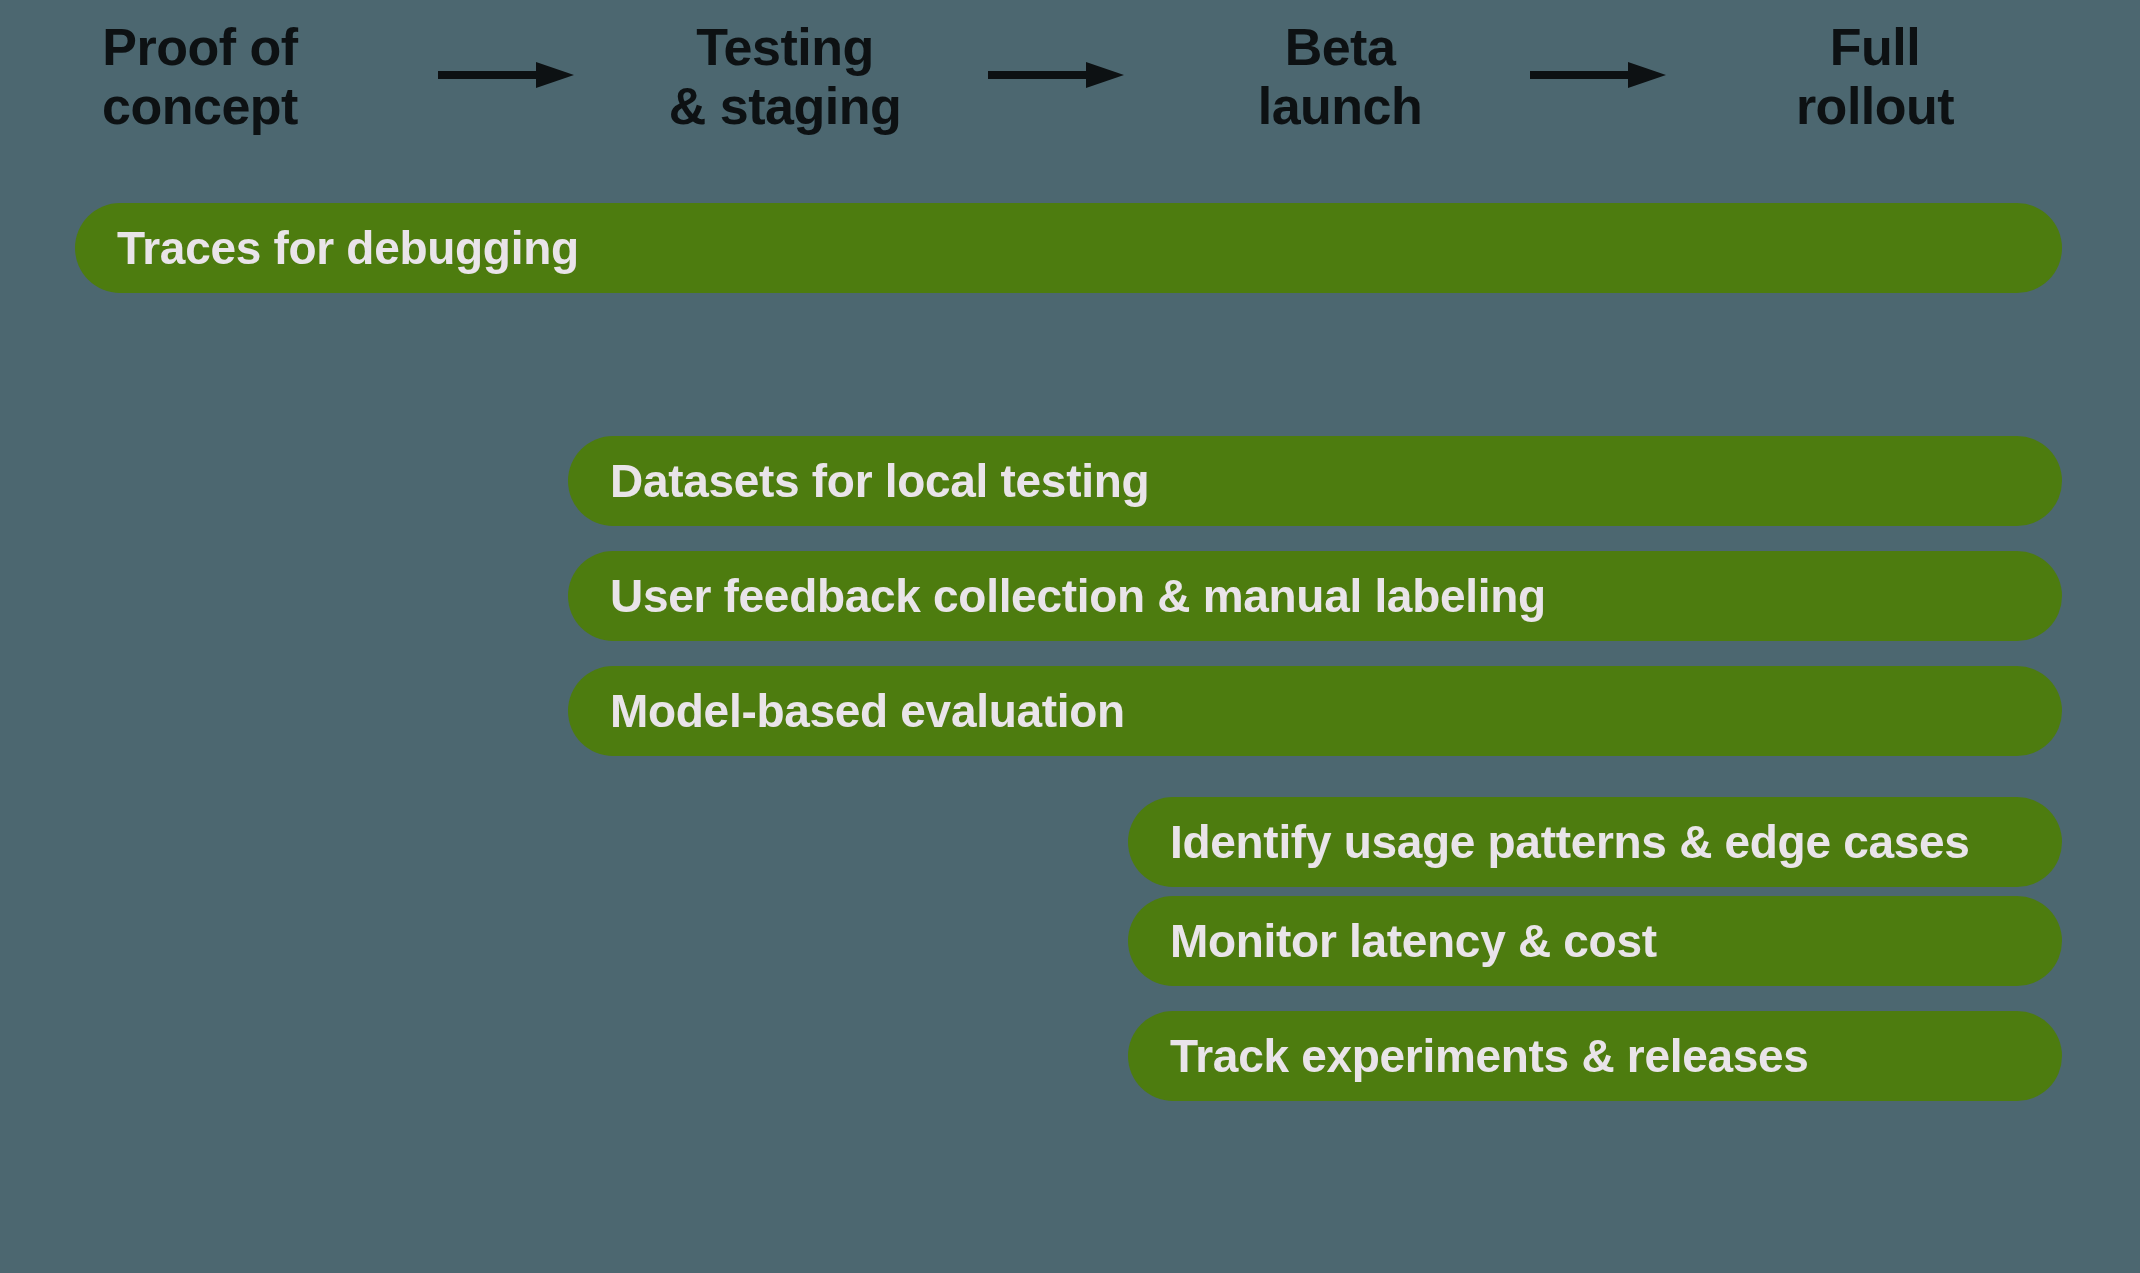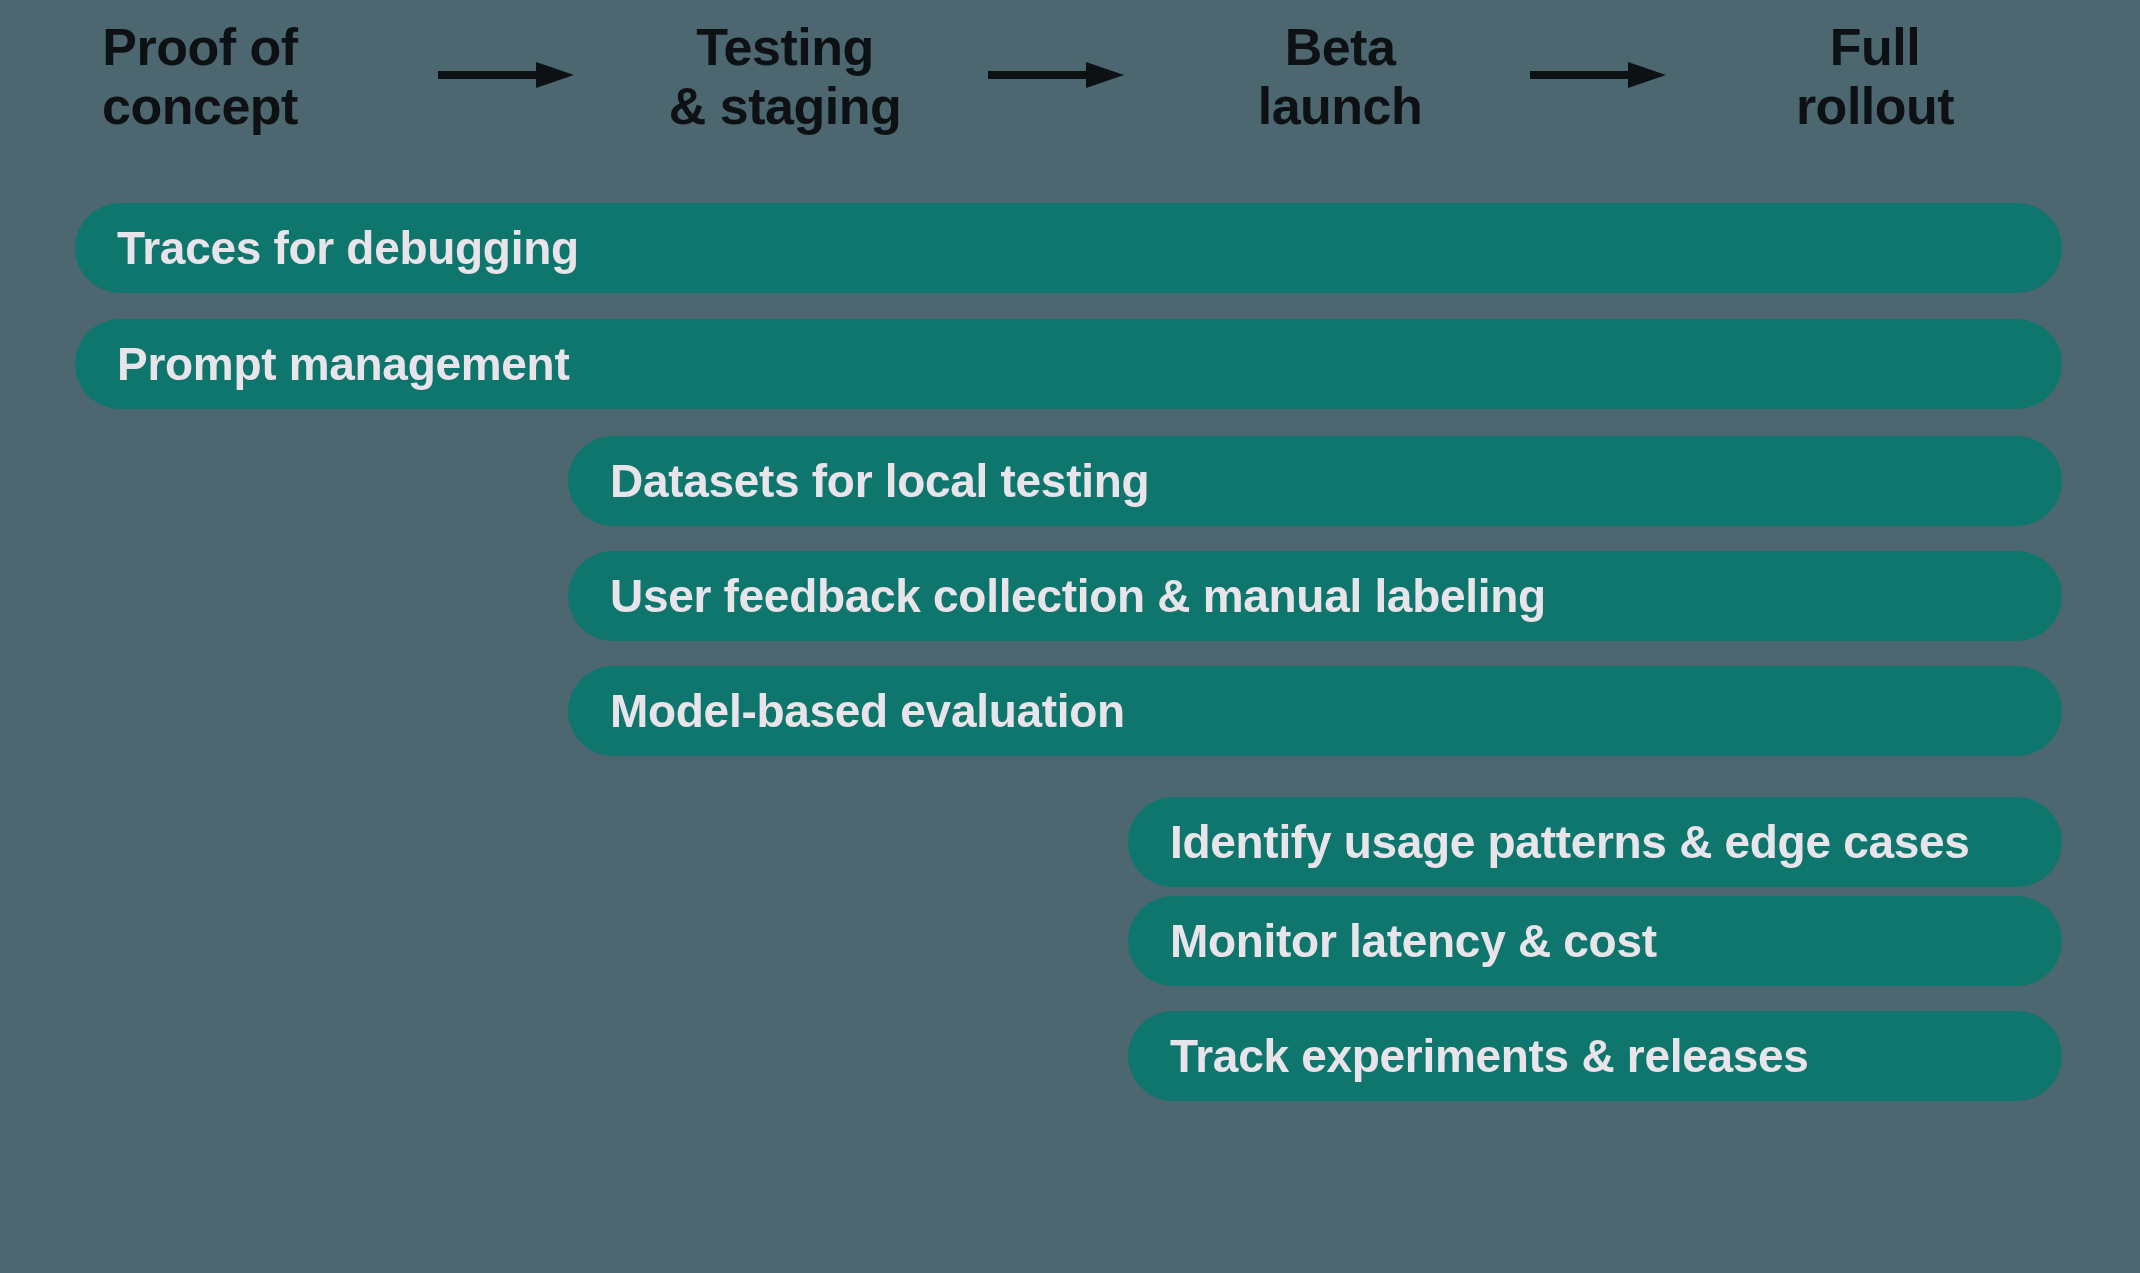--- a/index.html
+++ b/index.html
@@ -64,21 +64,21 @@
     position: absolute;
     left: 0;
     top: 0;
     width: 2140px;
     height: 1273px;
   }
 
   .bar {
     position: absolute;
     height: 90px;
-    background: #0f766e;
+    background: #4d7c0f;
     border-radius: 45px;
     display: flex;
     align-items: center;
     box-sizing: border-box;
   }
 
   .bar-label {
     color: #e9e4e9;
     font-size: 46px;
     font-weight: bold;
@@ -136,23 +136,20 @@
 
     <div class="phase phase-3">Full
 rollout</div>
 
   </div>
 
   <div id="bars">
       <div class="bar align-left" style="left: 75px; width: 1987px; top: 203px;">
         <span class="bar-label">Traces for debugging</span>
       </div>
-      <div class="bar align-left" style="left: 75px; width: 1987px; top: 319px;">
-        <span class="bar-label">Prompt management</span>
-      </div>
       <div class="bar align-left" style="left: 568px; width: 1494px; top: 436px;">
         <span class="bar-label">Datasets for local testing</span>
       </div>
       <div class="bar align-left" style="left: 568px; width: 1494px; top: 551px;">
         <span class="bar-label">User feedback collection &amp; manual labeling</span>
       </div>
       <div class="bar align-left" style="left: 568px; width: 1494px; top: 666px;">
         <span class="bar-label">Model-based evaluation</span>
       </div>
       <div class="bar align-left" style="left: 1128px; width: 934px; top: 781px; margin-top: 16px;">

